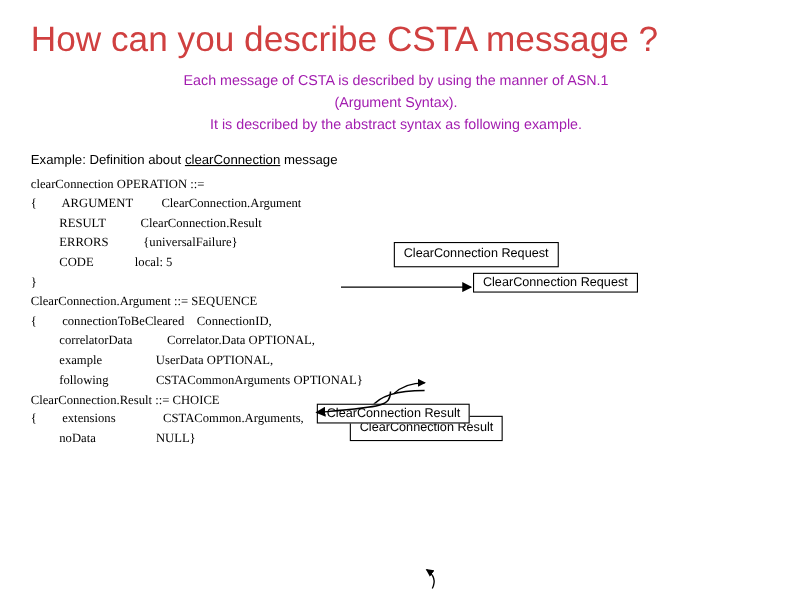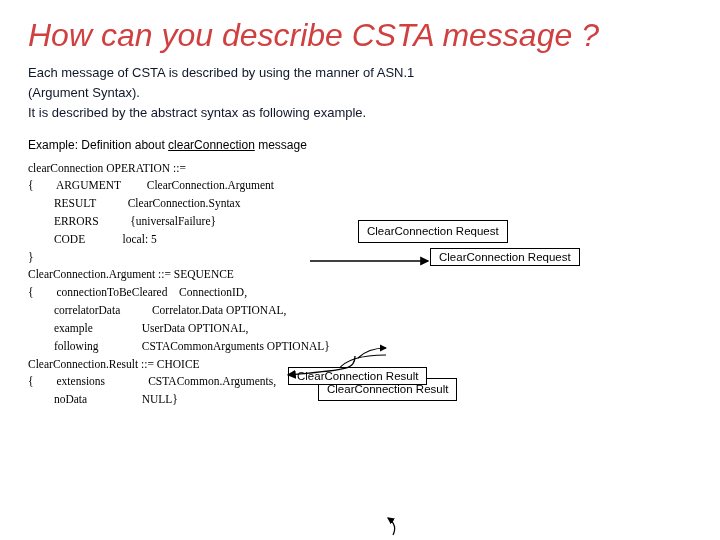--- a/index.html
+++ b/index.html
@@ -14,30 +14,30 @@
     }
 
     .page {
       padding: 18px 28px;
     }
 
     .title {
       font-size: 32px;
       color: #d04040;
       font-family: Arial, sans-serif;
-      font-style: italic;
       margin-bottom: 10px;
       line-height: 1.1;
     }
 
     .intro {
       font-size: 13px;
-      color: #0f172a;
+      color: #a21caf;
       line-height: 1.55;
       margin-bottom: 14px;
+      text-align: center;
     }
 
     .example-label {
       font-size: 12px;
       color: #000;
       margin-bottom: 8px;
     }
 
     .example-label strong {
       font-weight: normal;
@@ -103,21 +103,21 @@
     <span>It is described by the abstract syntax as following example.</span>
   </div>
 
   <div class="example-label">
     <span>Example: Definition about </span><strong>clearConnection</strong><span> message</span>
   </div>
 
   <div class="code-block">
     <div class="code-line">clearConnection OPERATION ::=</div>
     <div class="code-line">{        ARGUMENT         ClearConnection.Argument</div>
-    <div class="code-line">         RESULT           ClearConnection.Syntax</div>
+    <div class="code-line">         RESULT           ClearConnection.Result</div>
     <div class="code-line">         ERRORS           {universalFailure}</div>
     <div class="code-line">         CODE             local: 5</div>
     <div class="code-line">}</div>
     <div class="code-line">ClearConnection.Argument ::= SEQUENCE</div>
     <div class="code-line">{        connectionToBeCleared    ConnectionID,</div>
     <div class="code-line">         correlatorData           Correlator.Data OPTIONAL,</div>
     <div class="code-line">         example                 UserData OPTIONAL,</div>
     <div class="code-line">         following               CSTACommonArguments OPTIONAL}</div>
     <div class="code-line"></div>
     <div class="code-line">ClearConnection.Result ::= CHOICE</div>

